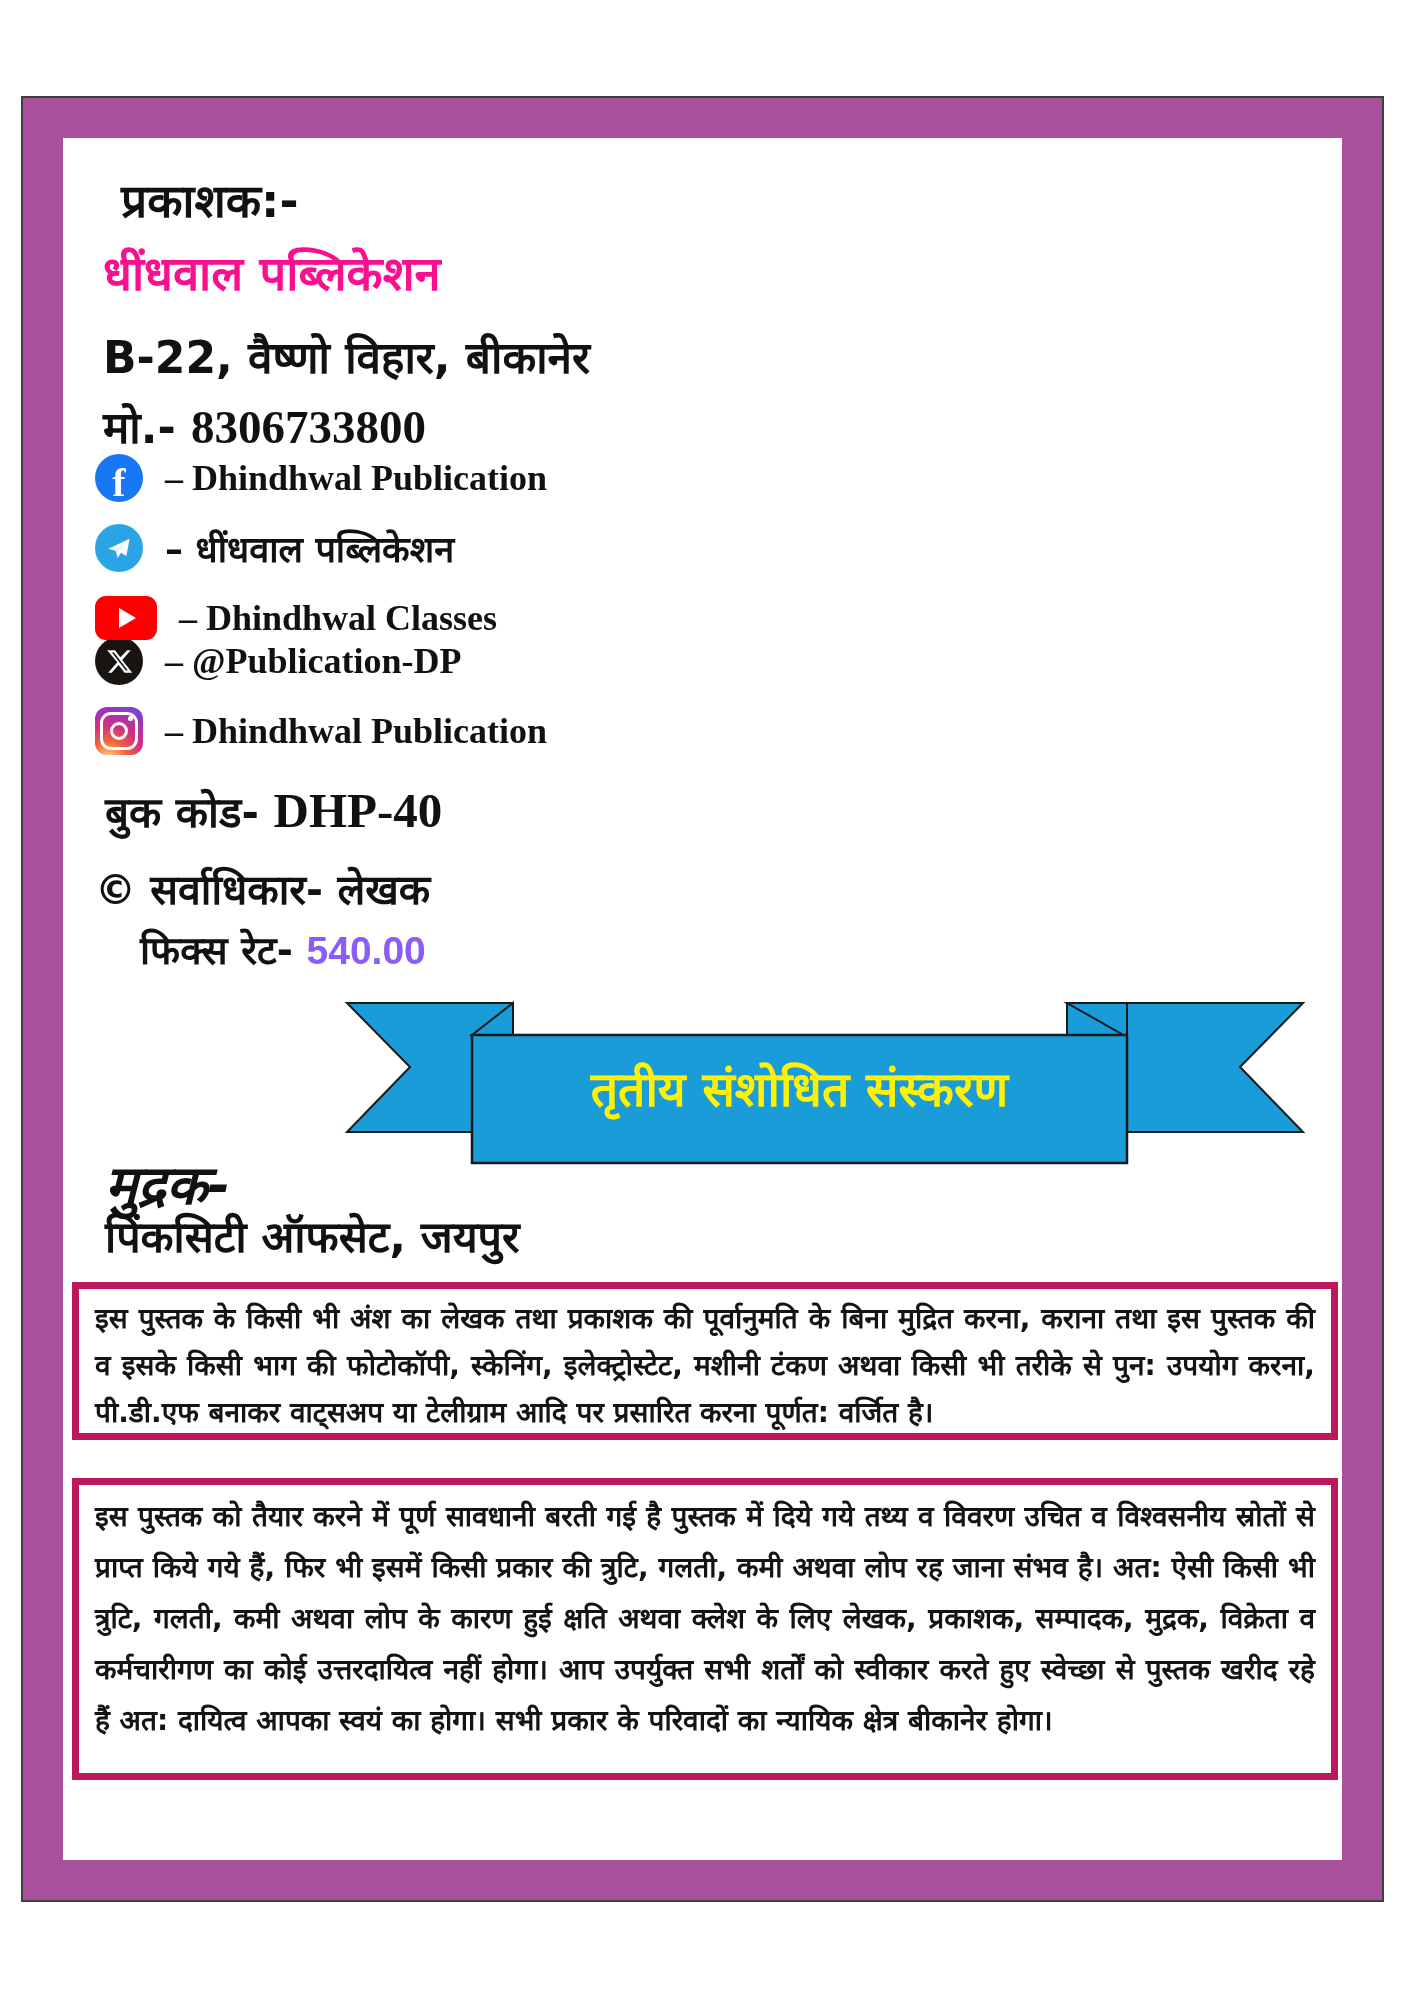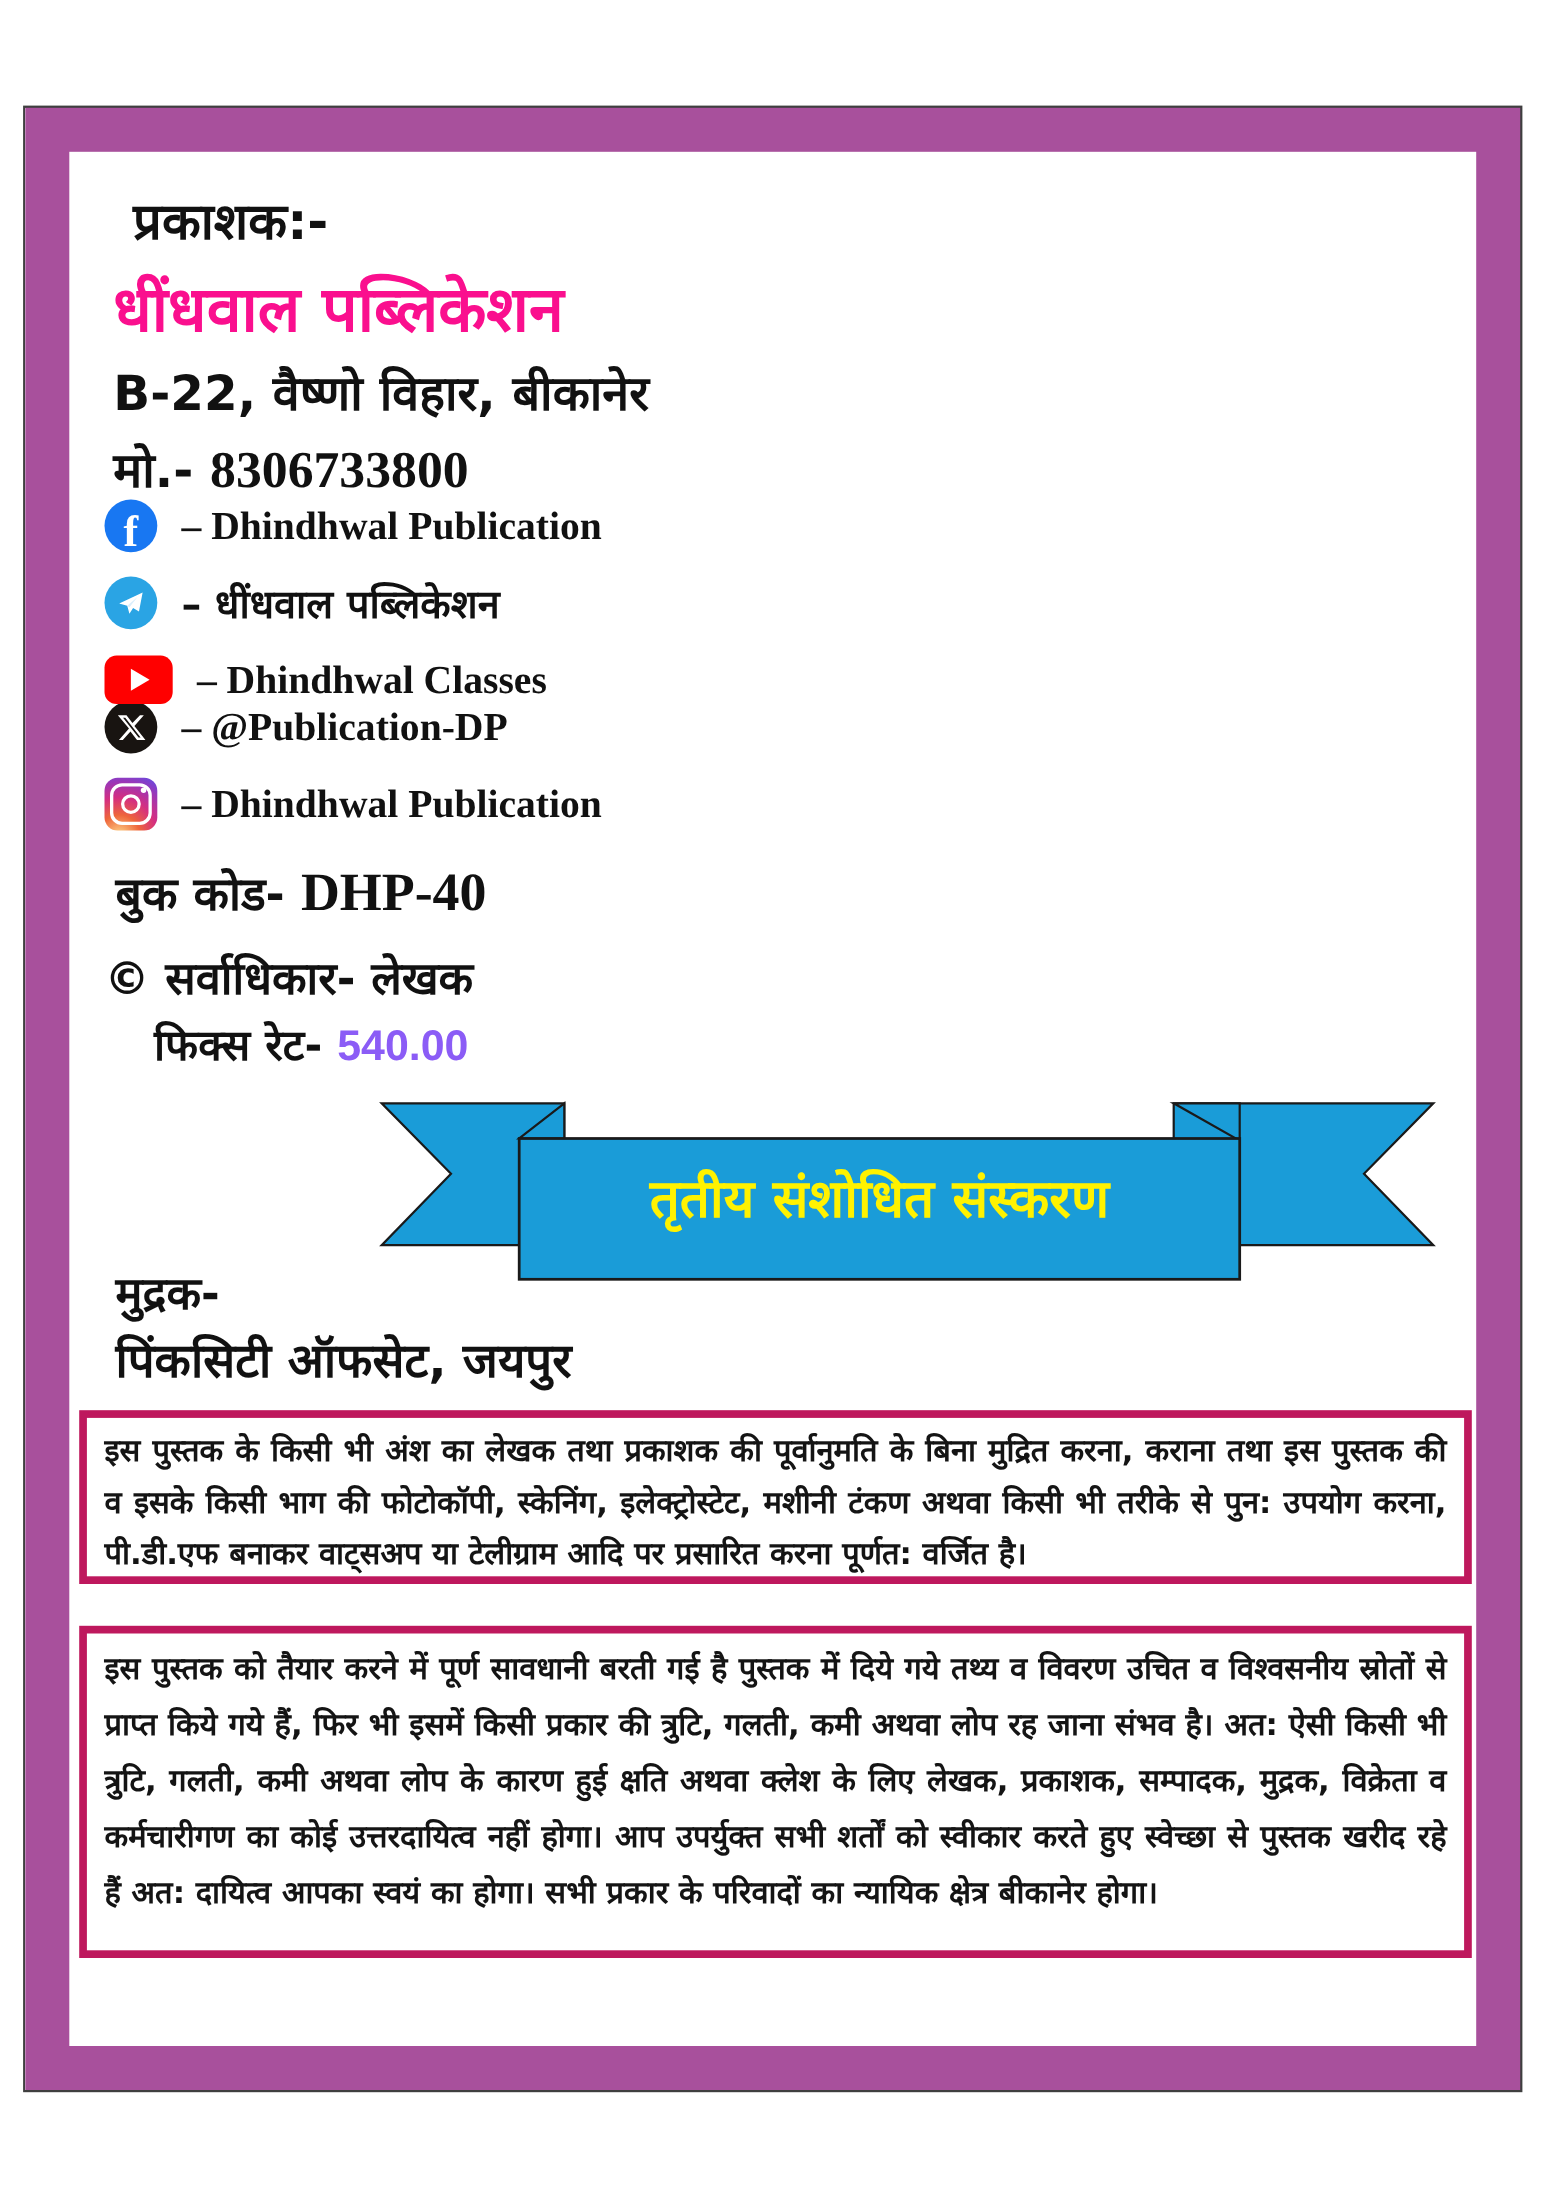--- a/index.html
+++ b/index.html
@@ -4,21 +4,21 @@
 <style>
   html,body{margin:0;padding:0;background:#ffffff;}
   .page{position:relative;width:1414px;height:2000px;background:#ffffff;overflow:hidden;
         font-family:"DejaVu Sans",sans-serif;color:#111;}
   .frame{position:absolute;left:23px;top:98px;width:1359px;height:1802px;
          border:40px solid #A8509C;box-shadow:0 0 0 2px #3f3f3f;box-sizing:border-box;}
   .abs{position:absolute;}
   .hindi{font-family:"DejaVu Sans",sans-serif;font-weight:700;}
 
   .publisher-label{left:105px;top:168px;font-size:46px;font-weight:700;margin-left:16px;}
-  .publisher-name{left:103px;top:240px;font-size:57px;font-weight:700;color:#FA0F8E;}
+  .publisher-name{left:103px;top:240px;font-size:47px;font-weight:700;color:#FA0F8E;}
   .address{left:103px;top:326px;font-size:44px;font-weight:700;}
   .mobile{left:103px;top:396px;font-size:44px;font-weight:700;}
   .mobile .num{font-family:"Liberation Serif","DejaVu Serif",serif;font-size:47px;}
 
   .social-row{position:absolute;left:95px;display:flex;align-items:center;gap:22px;height:50px;}
   .social-label{font-size:36px;font-weight:700;font-family:"Liberation Serif","DejaVu Serif",serif;white-space:nowrap;}
   .social-label.dev{font-family:"DejaVu Sans",sans-serif;}
   .icon{width:48px;height:48px;border-radius:50%;display:flex;align-items:center;justify-content:center;flex:0 0 auto;position:relative;}
   .fb{background:#1877F2;}
   .fb span{color:#fff;font-family:"Liberation Serif","DejaVu Serif",serif;font-weight:700;font-size:40px;line-height:1;margin-top:10px;}
@@ -37,21 +37,21 @@
   .book-code{left:105px;top:782px;font-size:42px;font-weight:700;}
   .book-code .code{font-family:"Liberation Serif","DejaVu Serif",serif;font-size:49px;}
   .copyright{left:95px;top:860px;font-size:41px;font-weight:700;}
   .fixrate{left:140px;top:922px;font-size:39px;font-weight:700;}
   .fixrate .rate{color:#8b5cf6;font-family:"Liberation Sans","DejaVu Sans",sans-serif;font-weight:700;}
 
   .ribbon-svg{left:340px;top:995px;}
   .ribbon-text{left:472px;top:1035px;width:655px;height:104px;display:flex;align-items:center;justify-content:center;
                font-size:48px;font-weight:700;color:#FFF200;white-space:nowrap;}
 
-  .printer-label{left:105px;top:1146px;font-size:41px;font-weight:700;}
+  .printer-label{left:105px;top:1146px;font-size:54px;font-weight:700;font-style:italic;}
   .printer-name{left:105px;top:1206px;font-size:43px;font-weight:700;}
 
   .notice{left:72px;width:1266px;border:7px solid #be185d;box-sizing:border-box;
           padding:6px 16px 0 16px;font-size:28px;font-weight:600;text-align:justify;overflow:hidden;color:#141414;}
   .notice1{top:1282px;height:158px;line-height:47px;}
   .notice2{top:1478px;height:302px;line-height:51px;}
 </style>
 </head>
 <body>
 

